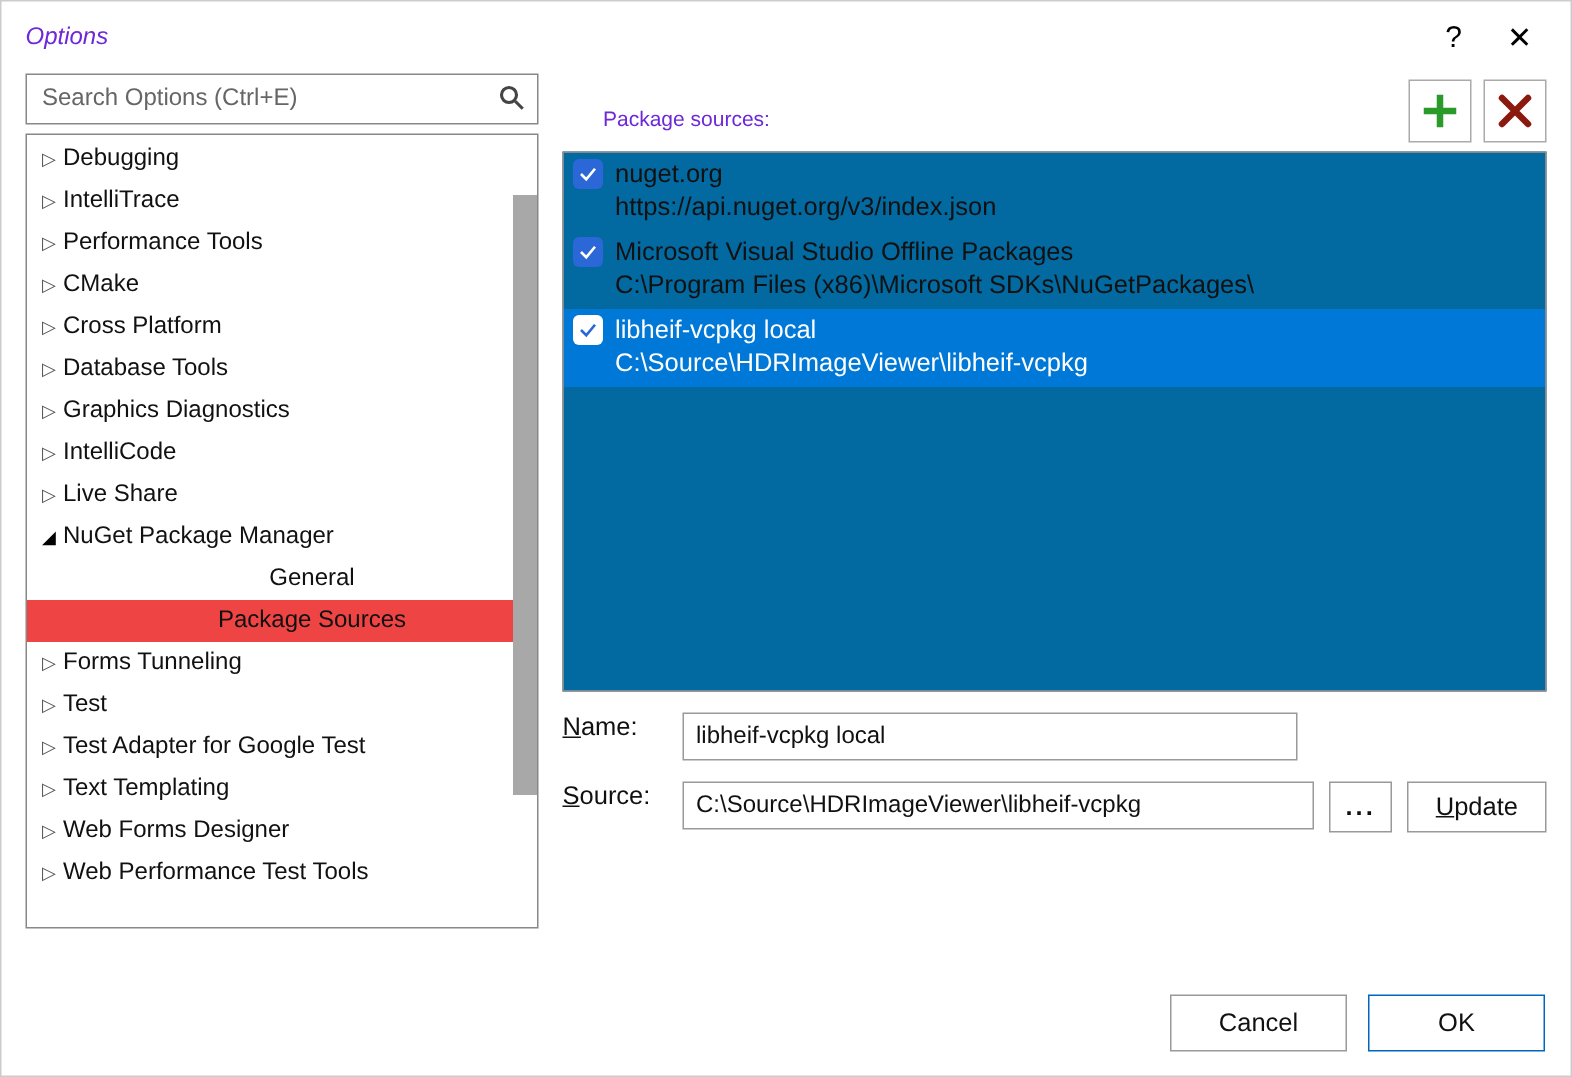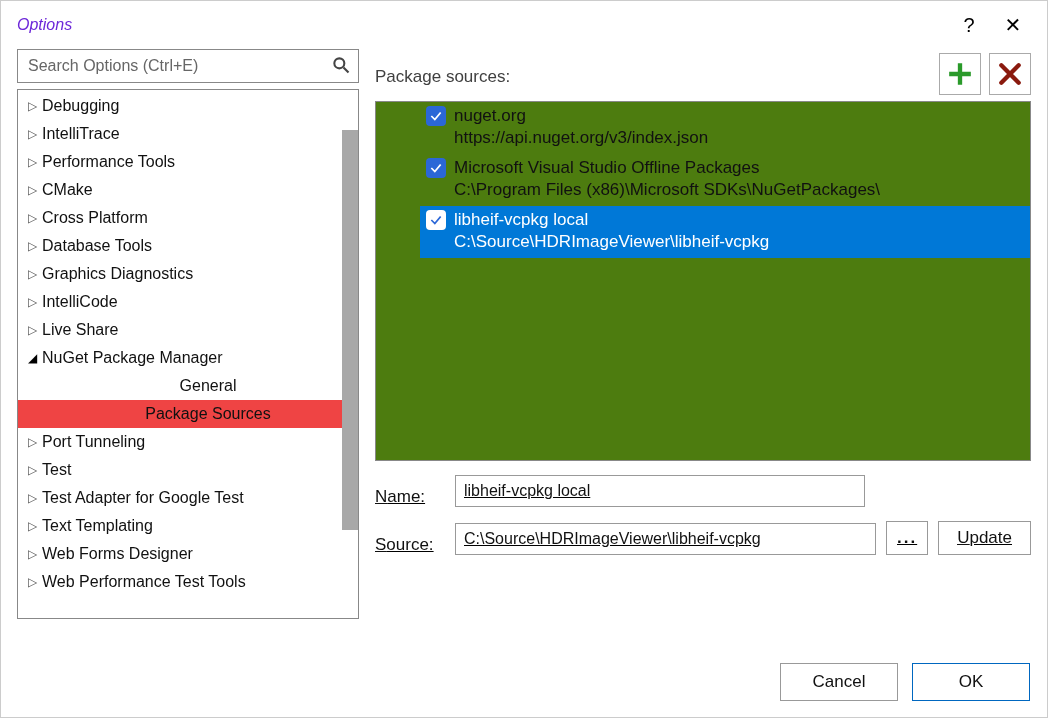--- a/index.html
+++ b/index.html
@@ -24,38 +24,38 @@
   .tree-item { display: flex; align-items: center; height: 28px; padding-left: 10px; font-size: 16px; color: #111; cursor: default; }
   .tree-item .arrow { width: 14px; font-size: 12px; color: #555; }
   .tree-item.expanded .arrow { color: #000; }
   .tree-item.child { padding-left: 40px; justify-content: center; }
   .tree-item.selected { background: #ef4444; }
   .tree-scroll-thumb { position: absolute; right: 0; top: 40px; width: 16px; height: 400px; background: #a8a8a8; }
 
   
   .right { flex: 1; display: flex; flex-direction: column; }
   .pkg-header { display: flex; align-items: flex-end; height: 46px; }
-  .pkg-header .label { font-size: 17px; color: #404040; padding-bottom: 8px; }
+  .pkg-header .label { font-size: 14px; color: #6d28d9; padding-bottom: 8px; margin-left: 27px; }
   .pkg-header .spacer { flex: 1; }
   .iconbtn { width: 42px; height: 42px; border: 1px solid #aaa; background: #fff; margin-left: 8px; display: flex; align-items: center; justify-content: center; }
   .iconbtn svg { width: 26px; height: 26px; }
 
-  .source-list { border: 1px solid #888; height: 360px; margin-top: 6px; overflow: hidden; background: #4d7c0f; padding-left: 44px; }
+  .source-list { border: 1px solid #888; height: 360px; margin-top: 6px; overflow: hidden; background: #0369a1; }
   .source-item { padding: 4px 6px 6px 6px; }
   .source-item .row1 { display: flex; align-items: center; gap: 8px; }
   .chk { width: 20px; height: 20px; border-radius: 4px; background: #2b67d7; display: flex; align-items: center; justify-content: center; flex: none; }
   .chk svg { width: 14px; height: 14px; }
   .source-item .name { font-size: 17px; color: #111; }
   .source-item .url { font-size: 17px; color: #111; padding-left: 28px; margin-top: 2px; }
   .source-item.selected { background: #0078d7; }
   .source-item.selected .name, .source-item.selected .url { color: #fff; }
   .source-item.selected .chk { background: #fff; }
   .source-item.selected .chk svg path { stroke: #2b67d7; }
 
-  .form-row { display: flex; align-items: flex-end; margin-top: 14px; gap: 10px; text-decoration: underline; }
+  .form-row { display: flex; align-items: flex-start; margin-top: 14px; gap: 10px; }
   .form-row .lbl { width: 70px; font-size: 17px; color: #111; }
   .form-row .lbl .ul { text-decoration: underline; }
   .form-row input { height: 32px; border: 1px solid #999; padding: 0 8px; font-size: 16px; color: #111; }
   .name-input { width: 410px; }
   .source-input { flex: 1; }
   .btn { height: 34px; border: 1px solid #999; background: #fff; padding: 0 18px; font-size: 17px; color: #111; }
   .btn.small { padding: 0 10px; font-weight: bold; letter-spacing: 2px; }
   .btn .ul { text-decoration: underline; }
 
   
@@ -127,21 +127,21 @@
             <span>NuGet Package Manager</span>
           </div>
           <div class="tree-item child">
             <span>General</span>
           </div>
           <div class="tree-item child selected">
             <span>Package Sources</span>
           </div>
           <div class="tree-item">
             <span class="arrow">▷</span>
-            <span>Port Tunneling</span>
+            <span>Forms Tunneling</span>
           </div>
           <div class="tree-item">
             <span class="arrow">▷</span>
             <span>Test</span>
           </div>
           <div class="tree-item">
             <span class="arrow">▷</span>
             <span>Test Adapter for Google Test</span>
           </div>
           <div class="tree-item">

